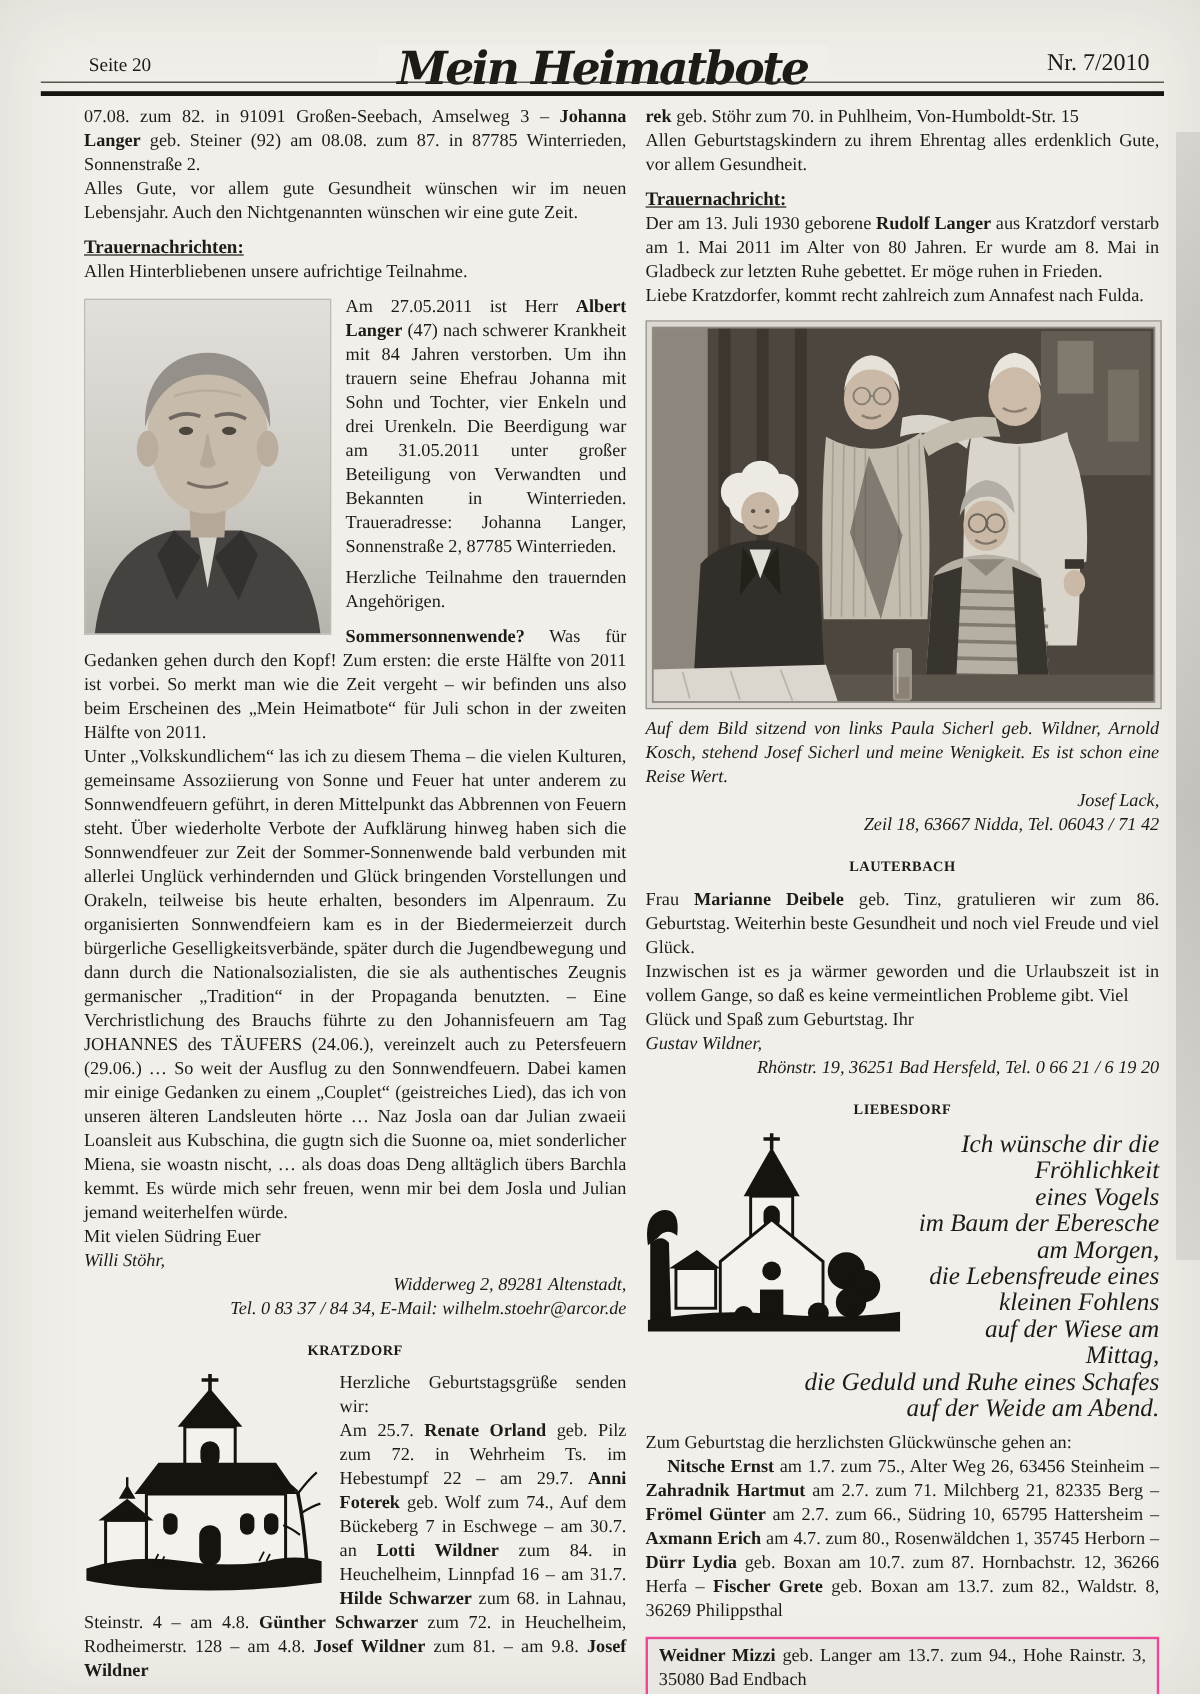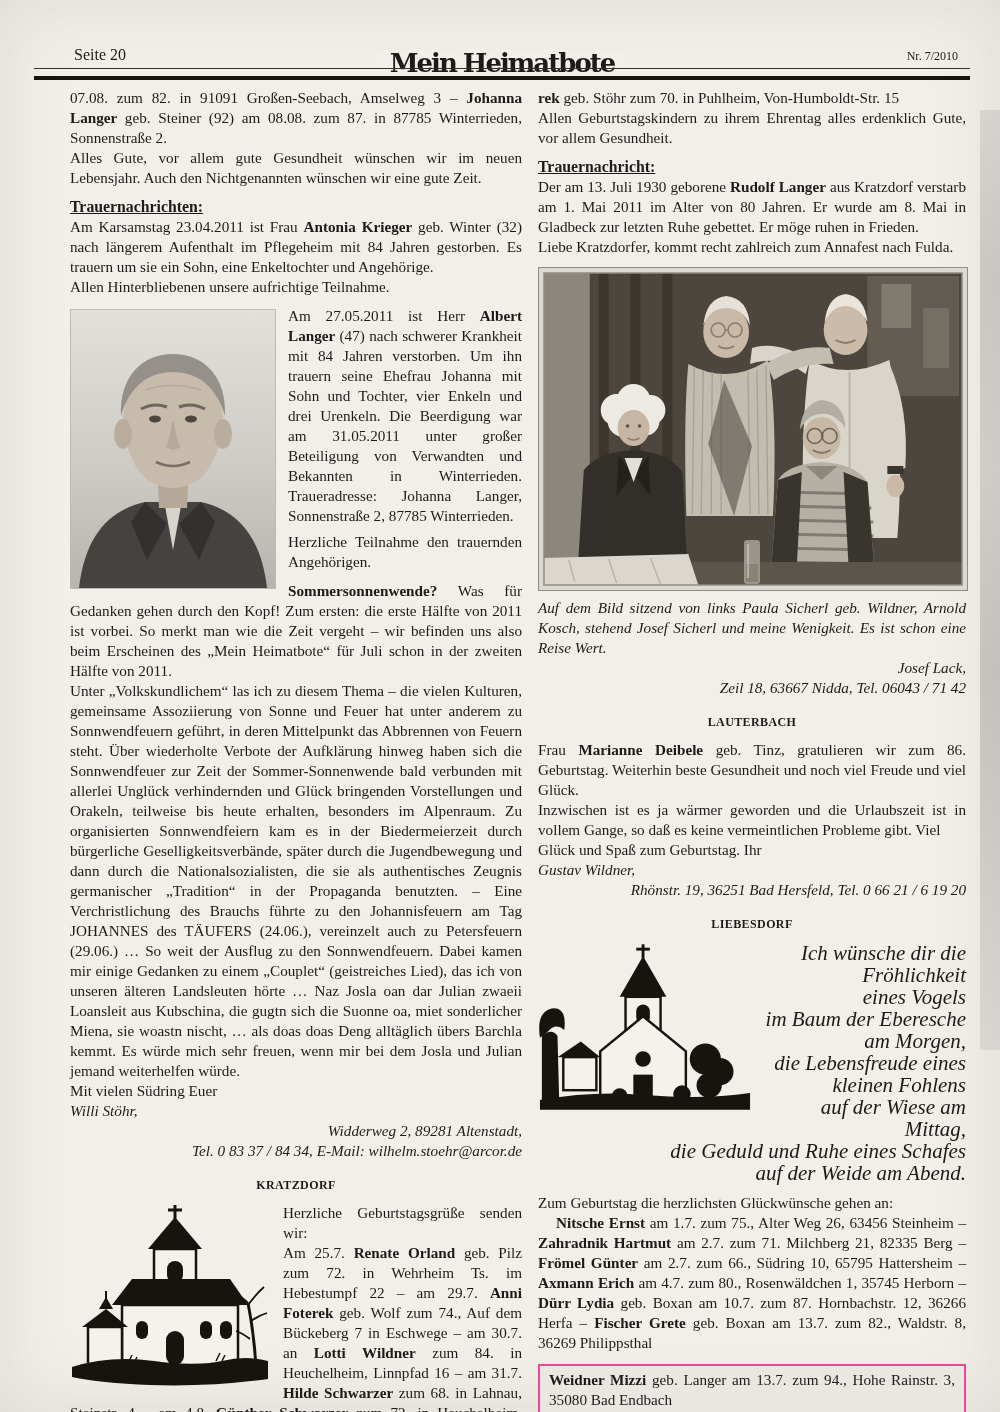--- a/index.html
+++ b/index.html
@@ -6,23 +6,23 @@
   .page{position:relative;width:1000px;height:1412px;margin:0 auto;background:#f1efe9;
         color:#1d1b17;font-family:"Liberation Serif",serif;overflow:hidden;
         box-shadow:inset 0 0 70px rgba(90,85,75,.13);}
   .scan-strip{position:absolute;right:0;top:110px;width:20px;height:940px;opacity:.5;
         background:linear-gradient(180deg,#c2c1be 0%,#a8a7a4 18%,#b4b3b0 38%,#9e9d9a 60%,#b0afac 78%,#c6c5c2 100%);}
   
   .hdr{position:absolute;left:34px;right:30px;top:30px;height:50px;}
   .hdr .thin{position:absolute;left:0;right:0;bottom:11px;height:1px;background:#33302a;}
   .hdr .thick{position:absolute;left:0;right:0;bottom:0;height:4px;background:#16140f;}
   .pageno{position:absolute;left:40px;bottom:16px;font-size:16px;}
-  .issue{position:absolute;right:12px;bottom:16px;font-size:12px;}
+  .issue{position:absolute;right:12px;bottom:16px;font-size:20px;}
   .logo{position:absolute;left:50%;transform:translateX(-50%);bottom:4px;margin:0;
-        font-family:"DejaVu Serif",serif;font-weight:bold;font-size:26px;
+        font-family:"DejaVu Serif",serif;font-style:italic;font-weight:bold;font-size:38px;
         letter-spacing:-2px;line-height:1;background:#f1efe9;padding:0 16px;white-space:nowrap;}
   
   .content{position:absolute;left:70px;top:88px;width:896px;display:flex;gap:16px;}
   .col{font-size:15.2px;line-height:20px;}
   .col.left{width:452px;}
   .col.right{width:428px;}
   p{margin:0;text-align:justify;}
   .b{font-weight:bold;}
   .subhead{font-weight:bold;font-size:15.8px;margin-top:9px;text-decoration:underline;}
   .sec{font-weight:bold;font-size:12px;text-align:center;letter-spacing:.4px;margin:14px 0 8px;}
@@ -55,21 +55,20 @@
     <div class="thick"></div>
   </header>
 
   <main class="content">
 
     <section class="col left">
       <p><span>07.08. zum 82. in 91091 Großen-Seebach, Amselweg 3 – </span><span class="b">Johanna Langer</span><span> geb. Steiner (92)  am 08.08. zum 87. in 87785 Winterrieden, Sonnenstraße 2.</span></p>
       <p>Alles Gute, vor allem gute Gesundheit wünschen wir im neuen Lebensjahr. Auch den Nichtgenannten wünschen wir eine gute Zeit.</p>
 
       <p class="subhead">Trauernachrichten:</p>
-      <p><span>Am Karsamstag 23.04.2011 ist Frau </span><span class="b">Antonia Krieger</span><span> geb. Winter (32) nach längerem Aufenthalt im Pflegeheim mit 84 Jahren gestorben. Es trauern um sie ein Sohn, eine Enkeltochter und Angehörige.</span></p>
       <p>Allen Hinterbliebenen unsere aufrichtige Teilnahme.</p>
 
       <div class="mt9">
         <svg class="photo-portrait" viewBox="0 0 204 278" xmlns="http://www.w3.org/2000/svg" preserveAspectRatio="none">
           <defs>
             <linearGradient id="pbg" x1="0" y1="0" x2="0" y2="1">
               <stop offset="0" stop-color="#e2e0db"></stop>
                 <stop offset=".55" stop-color="#cfccc6"></stop>
                 <stop offset="1" stop-color="#b7b4ae"></stop>
             </linearGradient>

